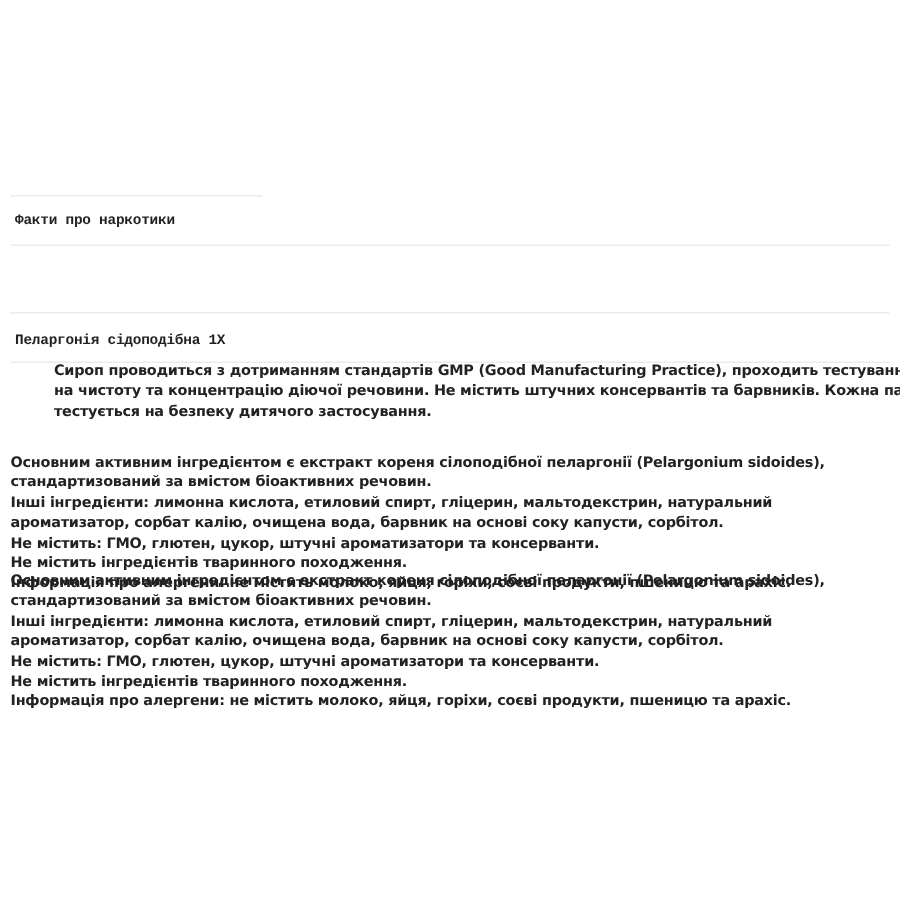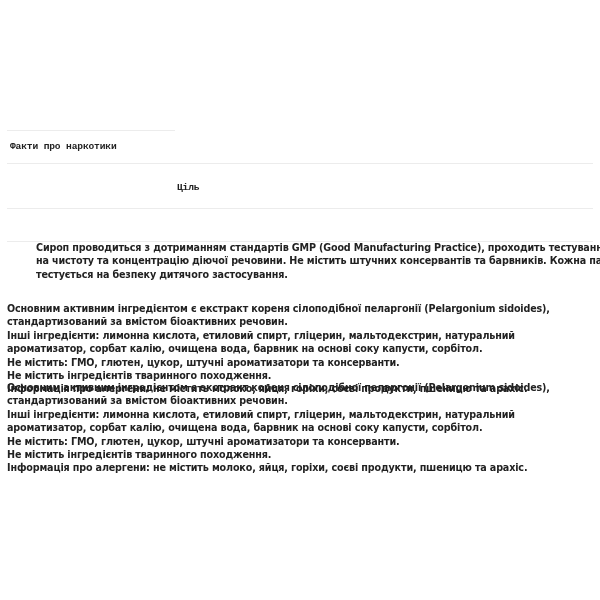--- a/index.html
+++ b/index.html
@@ -73,24 +73,24 @@
 <body>
 
 <div class="facts-table">
   <div class="top-rule"></div>
 
   <div class="row title">
     <div class="cell left">Факти про наркотики</div>
   </div>
 
   <div class="row header">
-    <div class="cell right">Ціль</div>
   </div>
 
   <div class="row ingredient">
+    <div class="cell left">Пеларгонія сідоподібна 1X</div>
   </div>
 </div>
 
 <div class="text-block block1">
   <p>Сироп проводиться з дотриманням стандартів GMP (Good Manufacturing Practice), проходить тестування на чистоту та концентрацію діючої речовини. Не містить штучних консервантів та барвників. Кожна партія тестується на безпеку дитячого застосування.</p>
 </div>
 
 <div class="text-block block2">
   <p>Основним активним інгредієнтом є екстракт кореня сілоподібної пеларгонії (Pelargonium sidoides), стандартизований за вмістом біоактивних речовин.</p>
   <p>Інші інгредієнти: лимонна кислота, етиловий спирт, гліцерин, мальтодекстрин, натуральний ароматизатор, сорбат калію, очищена вода, барвник на основі соку капусти, сорбітол.</p>

